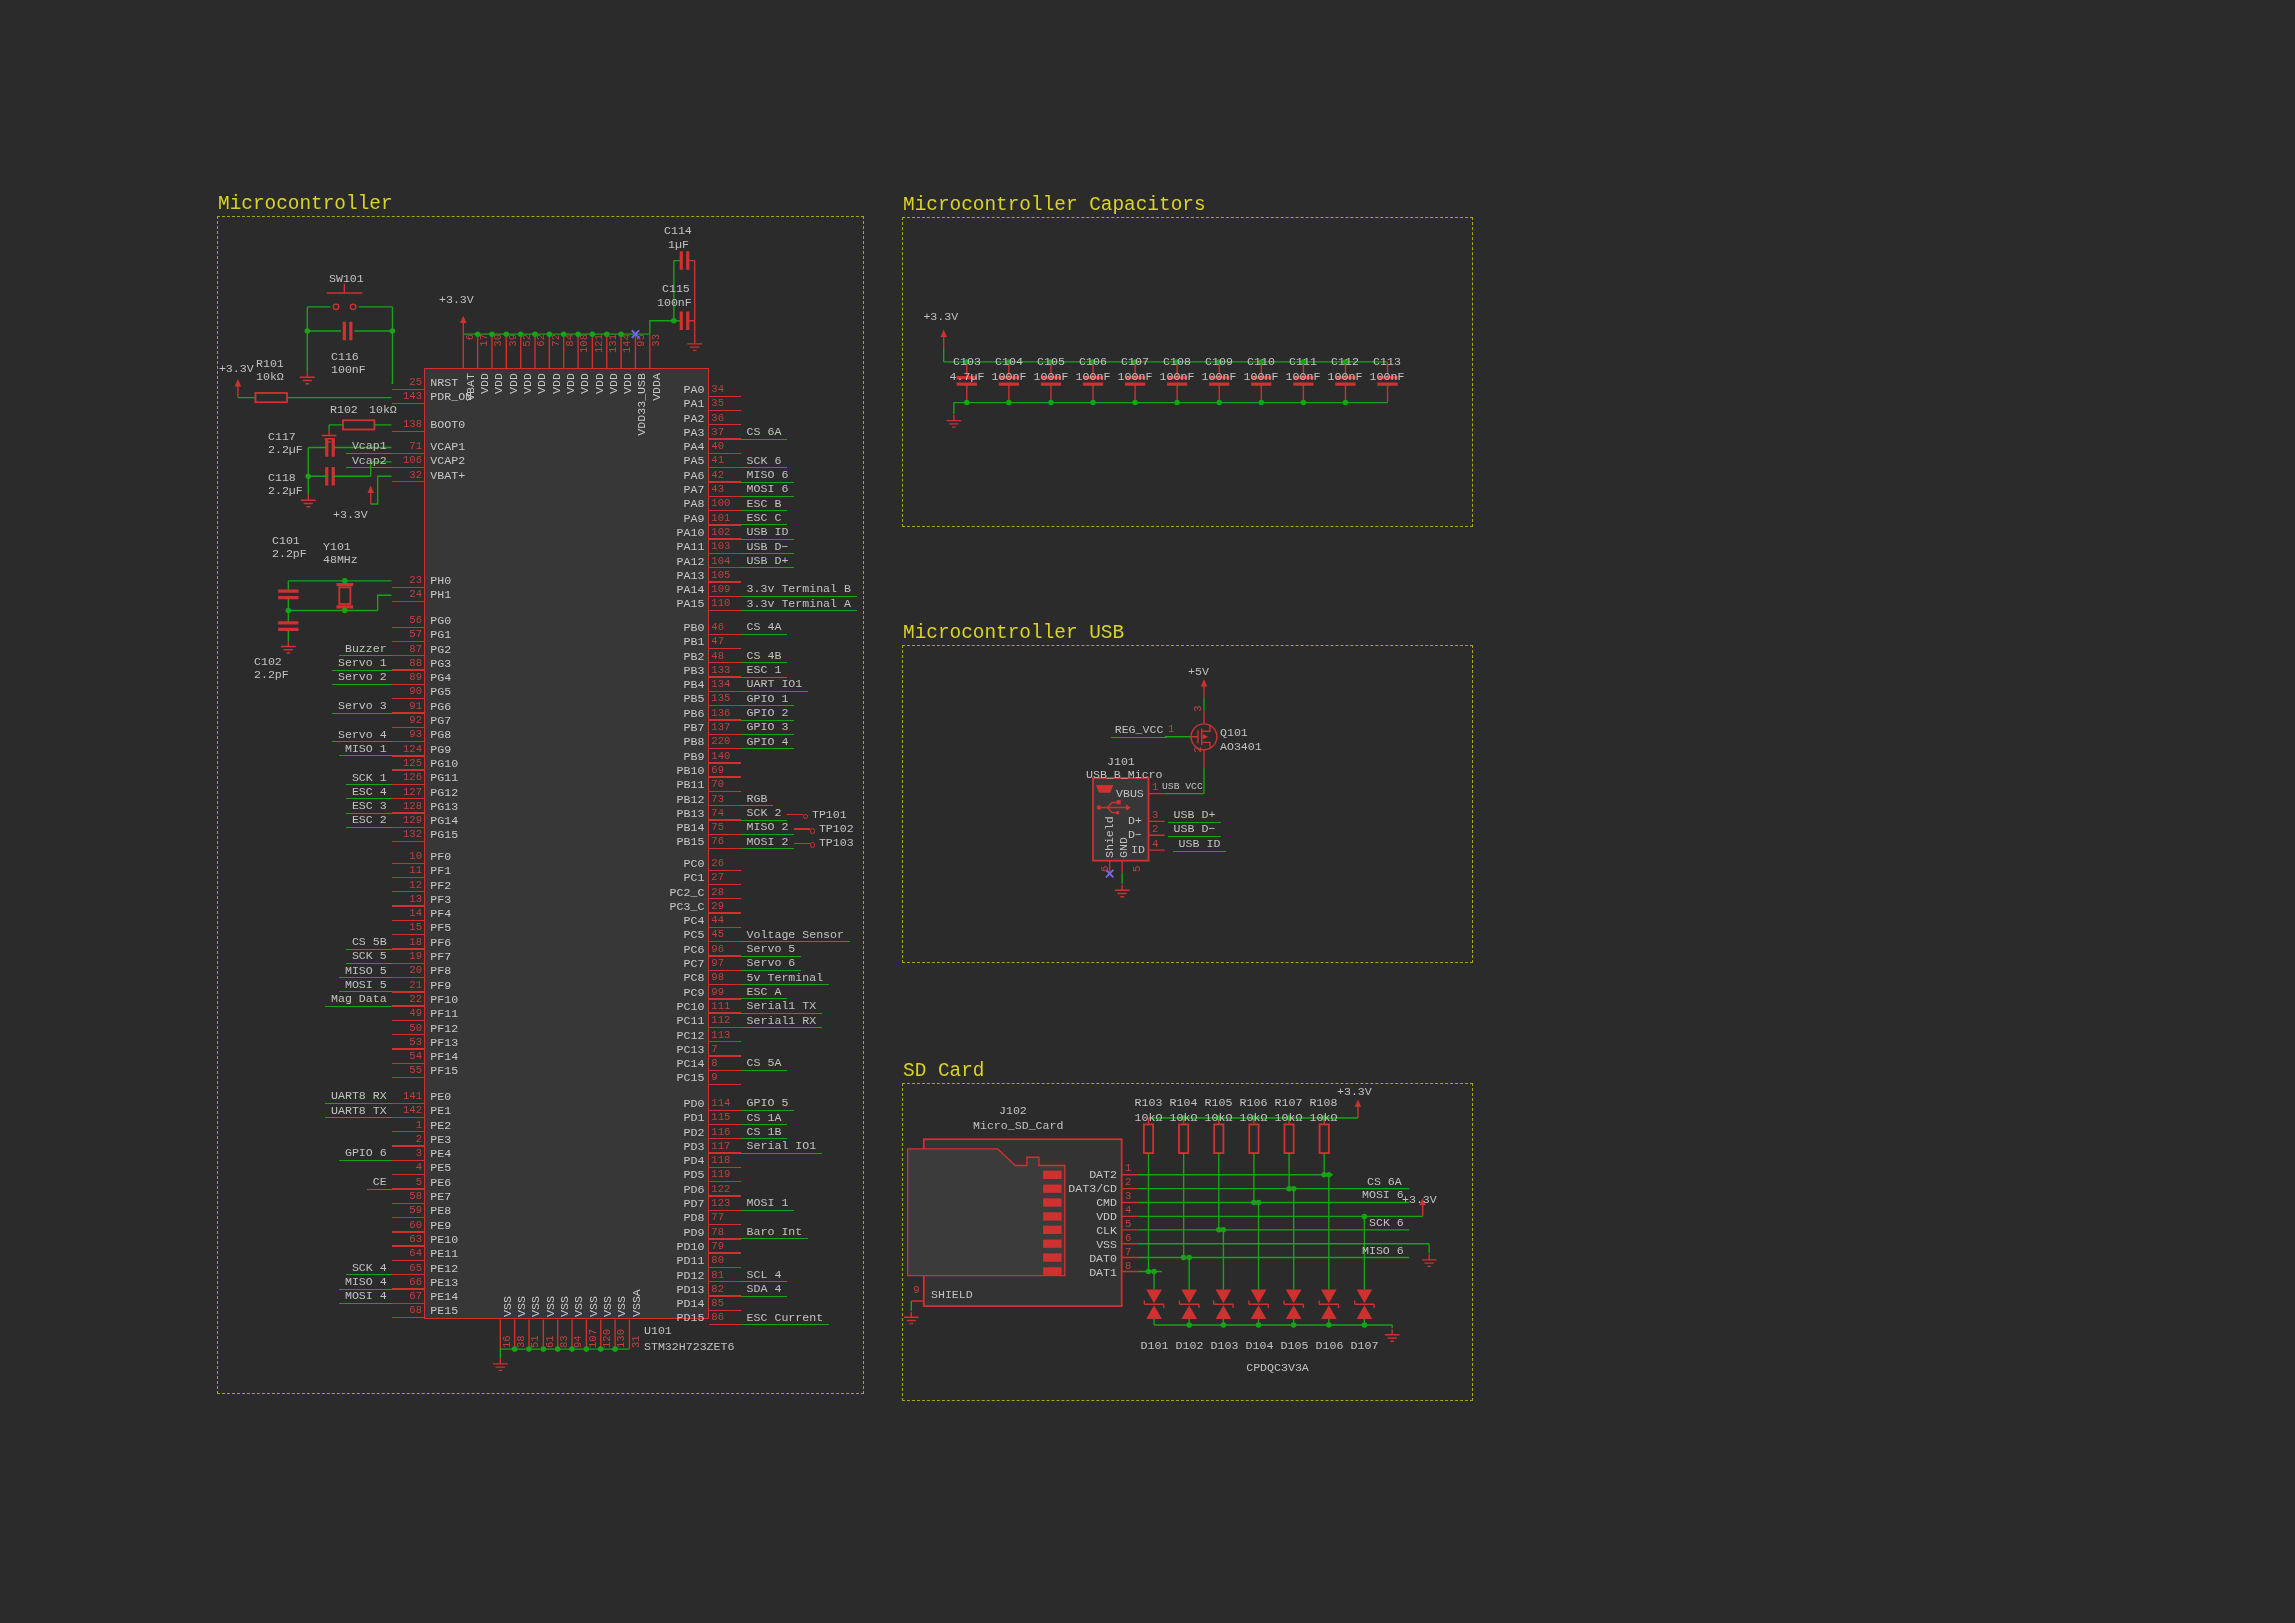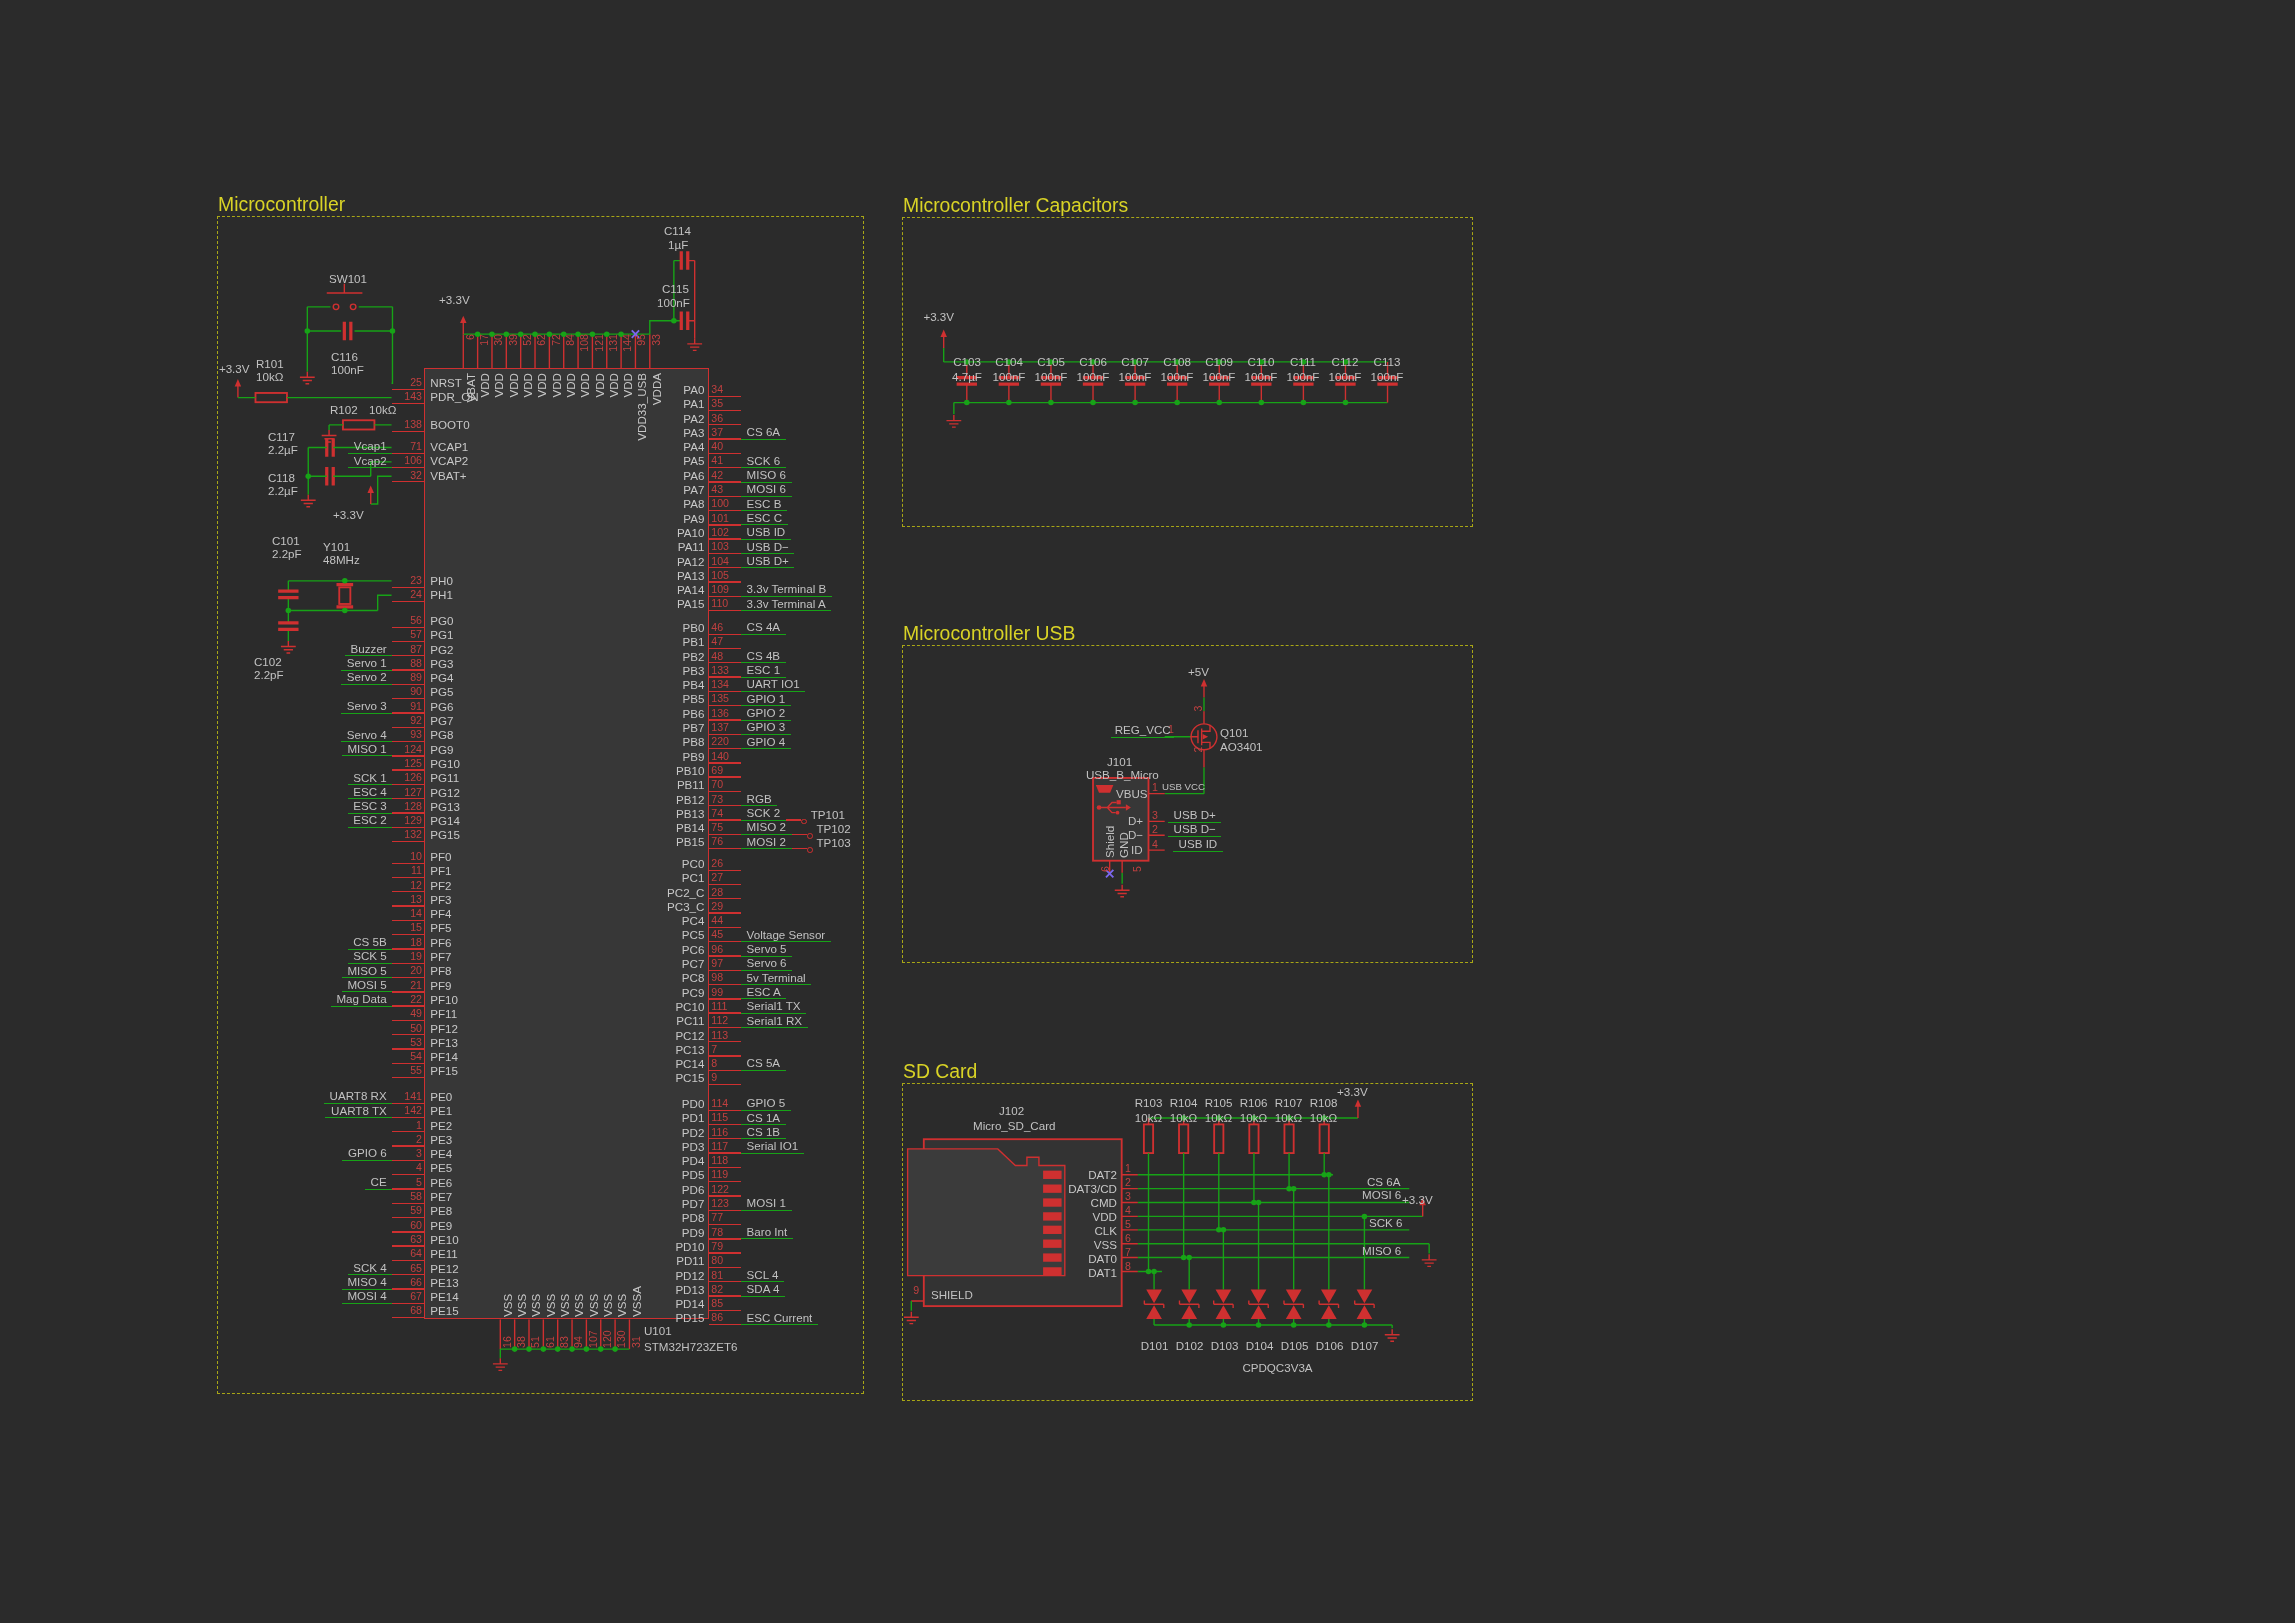--- a/index.html
+++ b/index.html
@@ -1,20 +1,20 @@
 <!DOCTYPE html>
 <html style="font-size:7.4px"><head>
 <meta charset="utf-8">
 <style>
   * { box-sizing: border-box; margin: 0; padding: 0; }
   html,body { background:#262626; }
   #canvas {
     position: relative; width: 2295px; height: 1623px;
     background:#2b2b2b; overflow: hidden;
-    font-family: Liberation Sans, sans-serif; color:#c2c2c2;
+    font-family: Liberation Mono, monospace; color:#c2c2c2;
   }
   .sect { position:absolute; border:1.4px dashed #a8a616; }
   .sect-title { position:absolute; top:-24px; left:0; font-size:19.4px; color:#d9d326; white-space:nowrap; }
   .art { position:absolute; left:0; top:0; pointer-events:none; }
   .gw { stroke:#17a317; stroke-width:3; fill:none; }
   .rw { stroke:#cf3030; stroke-width:3; fill:none; }
   .rt { stroke:#cf3030; stroke-width:7; fill:none; }
   .rr { fill:none; stroke:#cf3030; stroke-width:4; }
   .rf { fill:#cf3030; stroke:none; }
   .jd { fill:#17a317; }
@@ -37,21 +37,21 @@
   .prow.l .lz { justify-content:flex-end; }
   .prow.r .lz { justify-content:flex-start; }
   .pname { color:#c8c8c8; font-size:11.6px; line-height:14.3px; display:block; }
   .prow.l .pname { padding-left:6px; }
   .prow.r .pname { padding-right:4.6px; }
   .pnum { position:absolute; top:0; font-size:10.6px; color:#c04040; line-height:12px; }
   .prow.l .pnum { right:2.3px; } .prow.r .pnum { left:2.3px; }
   .stub { position:absolute; left:0; right:0; top:12.5px; height:1.4px; background:#cf3030; }
   .plabel { display:inline-block; color:#c2c2c2; font-size:11.6px; line-height:12px;
             border-bottom:1.4px solid #17a317; padding:0 5.6px 0.5px 5.6px; }
-  .tpw { display:inline-flex; align-items:flex-end; }
+  .tpw { display:inline-flex; align-items:center; }
   .tpline { width:15.7px; height:1.4px; background:#cf3030; }
   .tpcirc { width:5.6px; height:5.6px; border:1.4px solid #cf3030; border-radius:50%; margin-bottom:-3.7px; }
   .tpref { color:#c2c2c2; font-size:11.6px; line-height:12px; margin-left:3.7px; font-weight:normal; }
   
   .tcols, .bcols { position:absolute; display:flex; height:0.5px; }
   .tcols { left:39px; top:0; }
   .bcols { left:76px; top:868px; }
   .tcol { flex:0 0 14.3px; width:14.3px; position:relative; }
   .vname { position:absolute; left:0.9px; top:73px; width:69px; text-align:right;
            transform:rotate(-90deg); transform-origin:0 0; font-size:11.6px; line-height:12px; color:#c8c8c8; }

